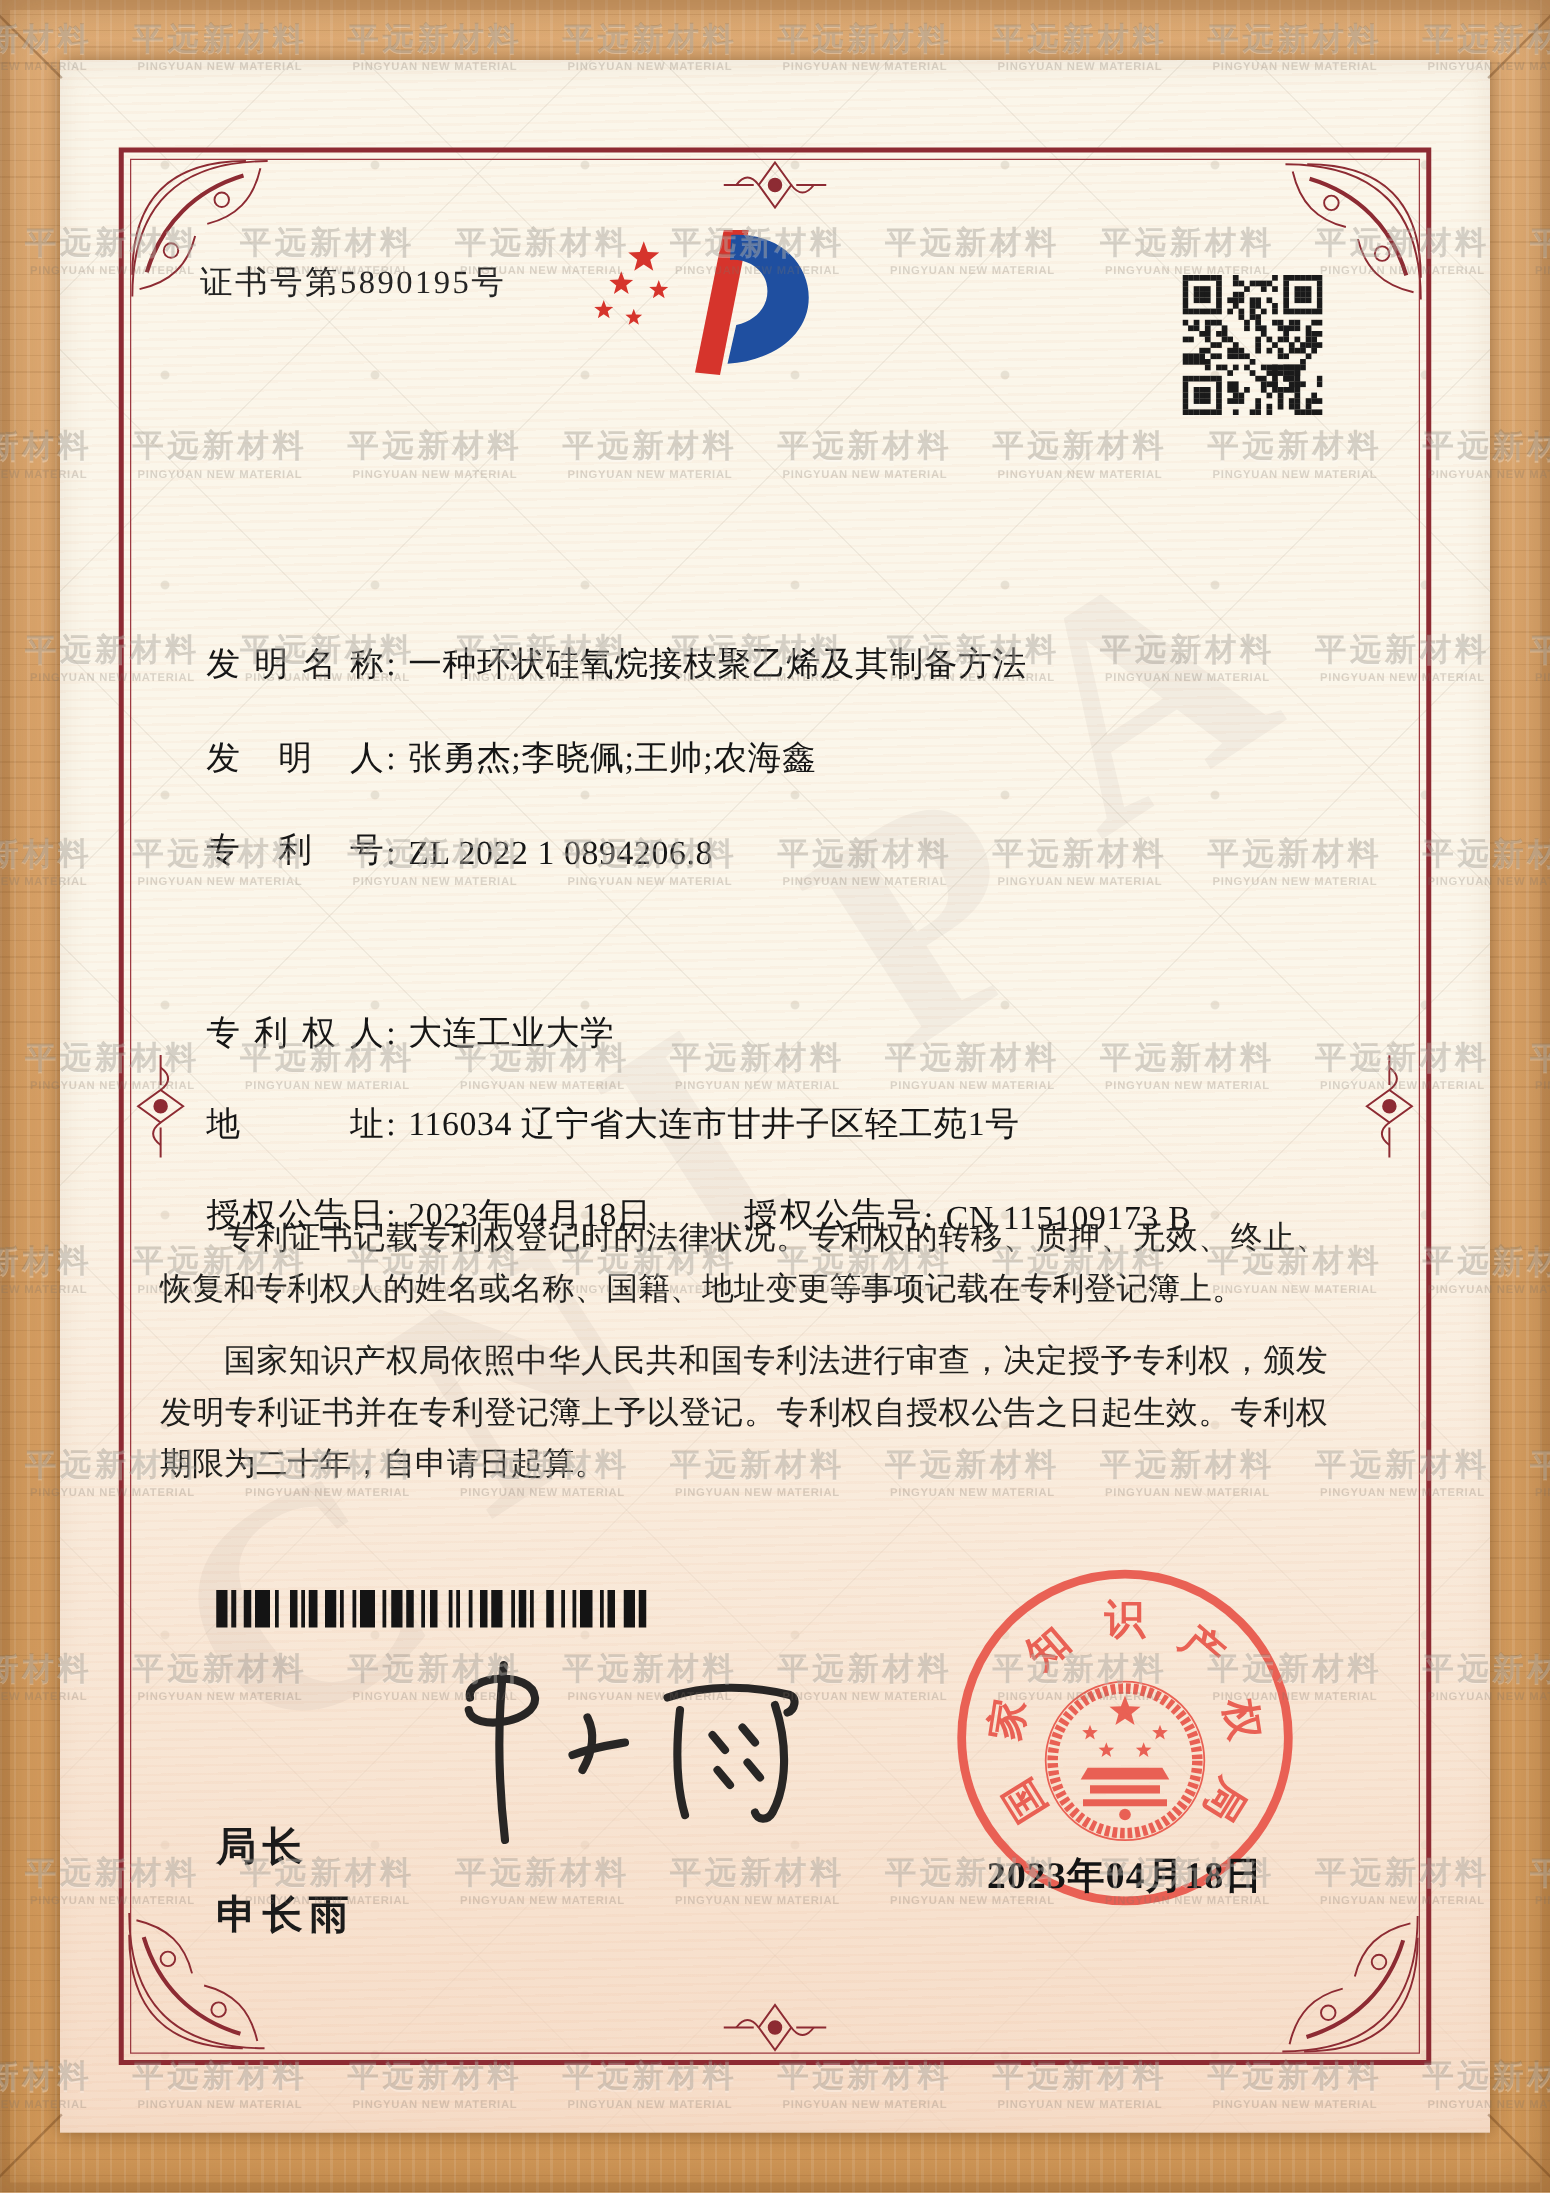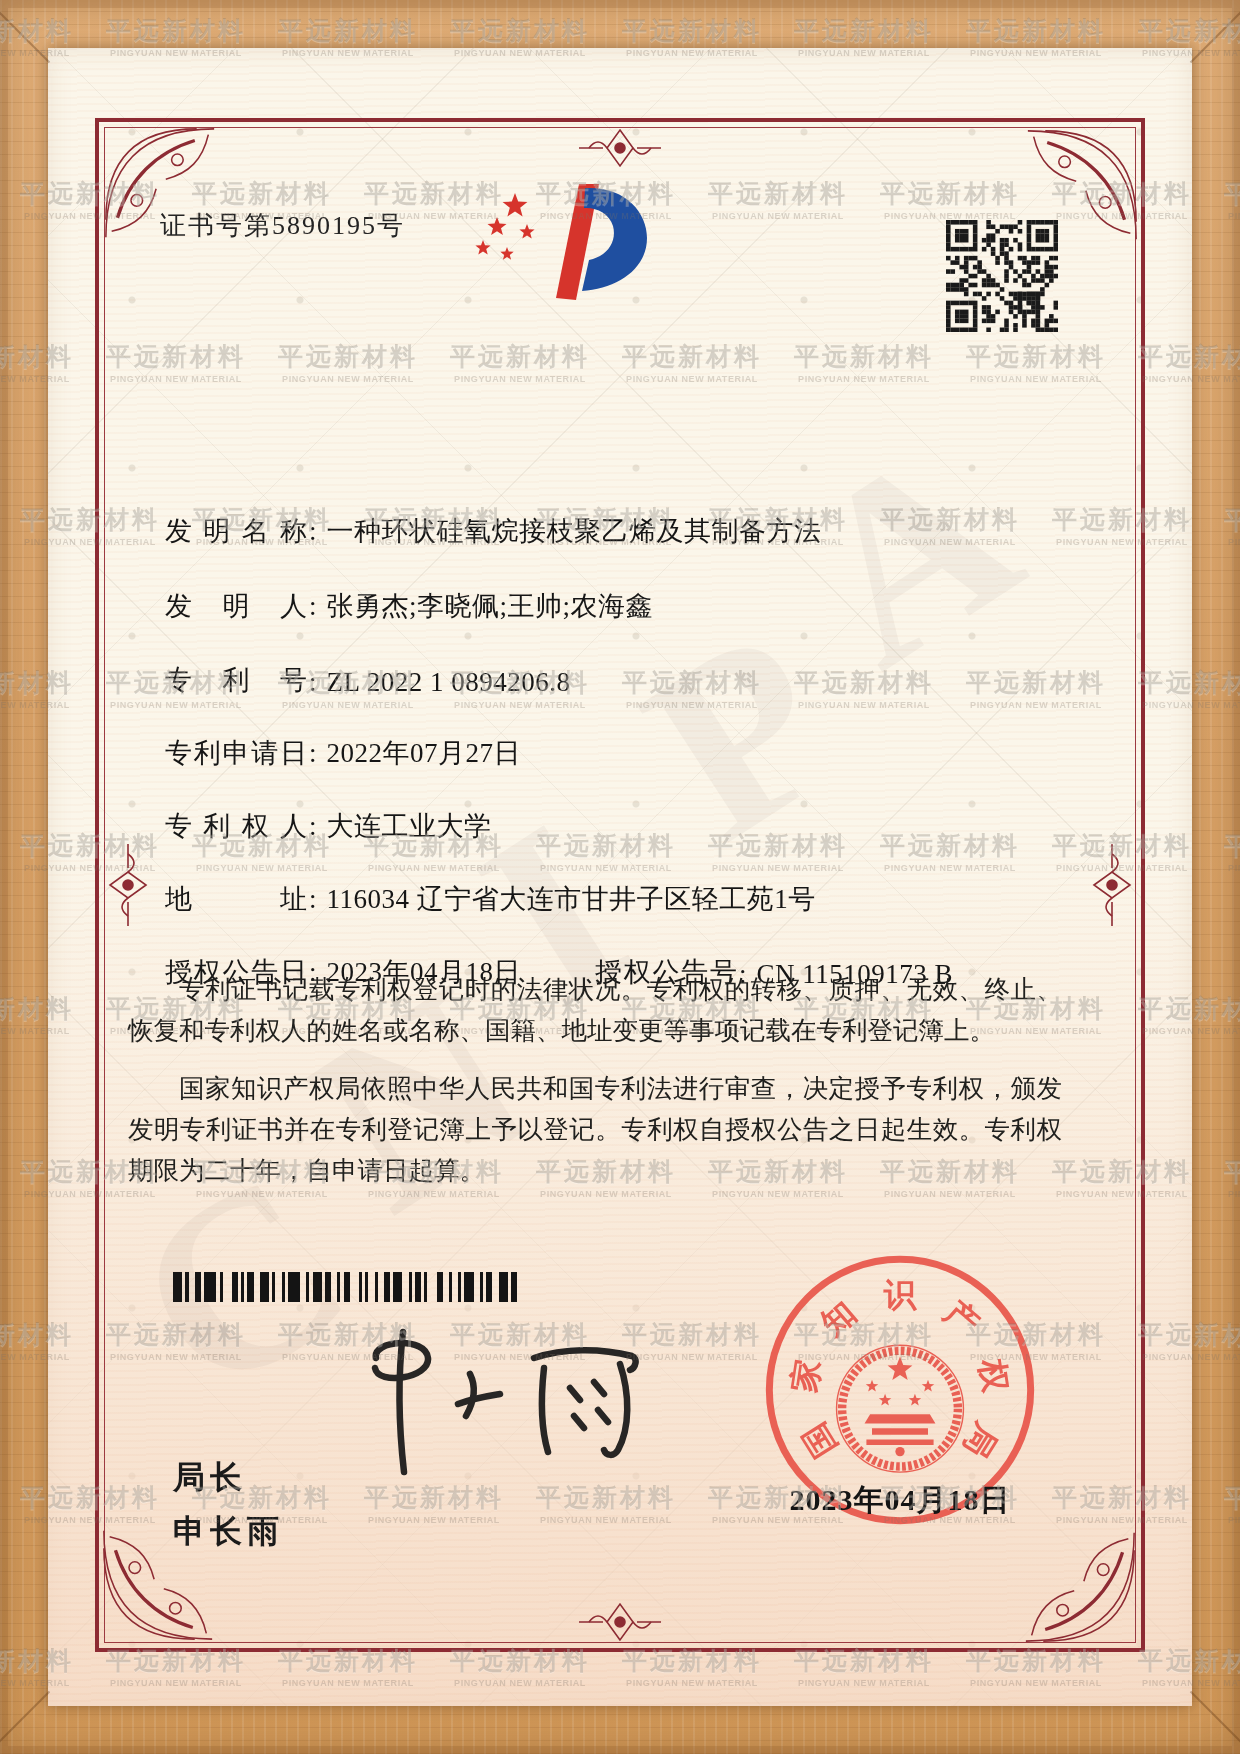--- a/index.html
+++ b/index.html
@@ -506,23 +506,20 @@
 
     <div class="row" style="top:465px">
       <span class="flabel">发明名称</span><span class="fcolon">:</span><span class="fvalue">一种环状硅氧烷接枝聚乙烯及其制备方法</span>
     </div>
     <div class="row" style="top:540px">
       <span class="flabel">发明人</span><span class="fcolon">:</span><span class="fvalue">张勇杰;李晓佩;王帅;农海鑫</span>
     </div>
     <div class="row" style="top:614px">
       <span class="flabel">专利号</span><span class="fcolon">:</span><span class="fvalue">ZL 2022 1 0894206.8</span>
     </div>
-    <div class="row" style="top:687px">
-      <span class="flabel">专利申请日</span><span class="fcolon">:</span><span class="fvalue">2022年07月27日</span>
-    </div>
     <div class="row" style="top:760px">
       <span class="flabel">专利权人</span><span class="fcolon">:</span><span class="fvalue">大连工业大学</span>
     </div>
     <div class="row" style="top:833px">
       <span class="flabel">地址</span><span class="fcolon">:</span><span class="fvalue">116034 辽宁省大连市甘井子区轻工苑1号</span>
     </div>
     <div class="row" style="top:906px;right:0">
       <span class="flabel">授权公告日</span><span class="fcolon">:</span><span class="fvalue">2023年04月18日</span>
       <span class="grant2">
         <span class="flabel">授权公告号</span><span class="fcolon">:</span><span class="fvalue">CN 115109173 B</span>

